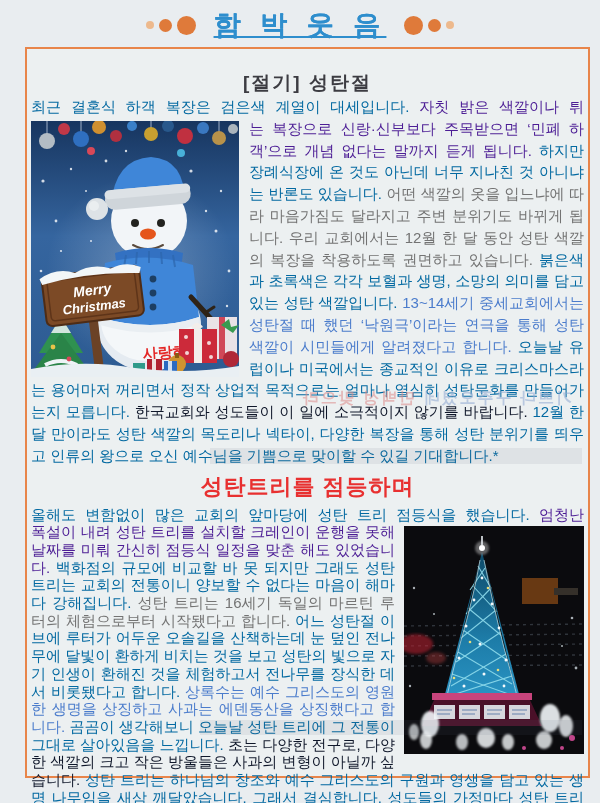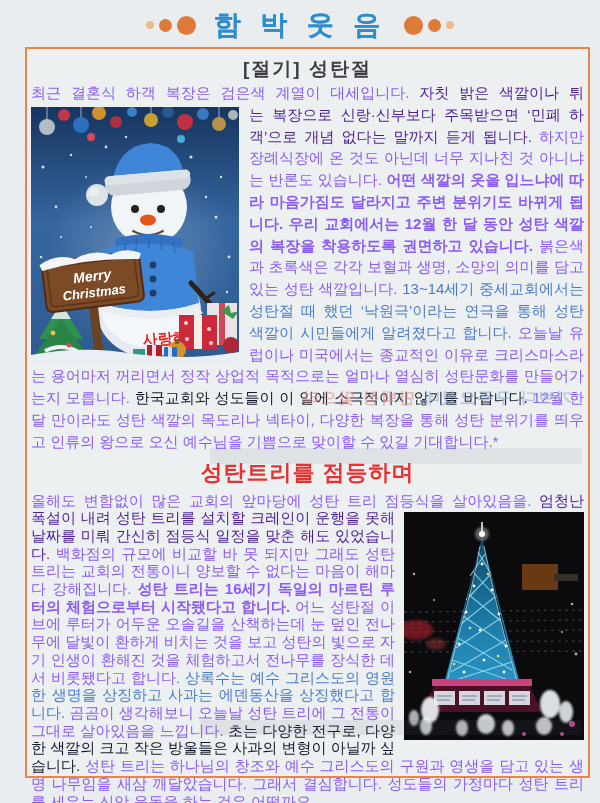--- a/index.html
+++ b/index.html
@@ -5,33 +5,33 @@
   html,body{margin:0;padding:0;}
   body{background:#dfe4e8;font-family:"Liberation Sans","DejaVu Sans",sans-serif;}
   .page{position:relative;width:600px;height:803px;background:#e9edf0;overflow:hidden;margin:0 auto;}
   
   .masthead{position:absolute;top:6px;left:0;width:100%;height:38px;display:flex;align-items:center;justify-content:center;gap:18px;}
   .dots{display:flex;align-items:center;gap:5px;}
   .dot{border-radius:50%;background:#df7a3a;}
   .dot.s{width:8px;height:8px;background:#edb98d;}
   .dot.m{width:13px;height:13px;}
   .dot.l{width:19px;height:19px;}
-  .masthead-title{font-size:27px;font-weight:bold;color:#2e8ecd;letter-spacing:6px;text-shadow:0 0 0.5px #2e8ecd;}
+  .masthead-title{font-size:27px;font-weight:bold;color:#2e8ecd;letter-spacing:6px;text-shadow:0 0 0.5px #2e8ecd;text-decoration:underline;}
   
   .content-box{position:absolute;left:25px;top:47px;width:565px;height:731px;border:2px solid #e8854a;background:#ecf0f1;box-sizing:border-box;padding:5px 4px 4px 4px;}
-  .title-row{display:flex;justify-content:center;align-items:baseline;gap:30px;height:26px;margin-top:2px;}
+  .title-row{display:flex;justify-content:center;align-items:baseline;gap:30px;height:26px;margin-top:16px;}
   .season-tag{font-size:19px;font-weight:bold;color:#3c3c42;letter-spacing:2px;}
   .topic-title{font-size:19px;font-weight:bold;color:#2d9ed6;letter-spacing:2px;}
   .txt{font-size:15px;color:#35363b;text-align:justify;}
   .p1{line-height:21.8px;}
   .p2{line-height:17.7px;}
   .first-line{text-align:justify;text-align-last:justify;}
-  .c-black{color:#8b5cf6;}
+  .c-black{color:#0369a1;}
   .c-green{color:#4c1d95;}
-  .c-red{color:#8b5cf6;font-weight:bold;}
+  .c-red{color:#737373;}
   .c-blue{color:#4b7ccc;}
   .c-purple{color:#0f172a;}
   .float-left-img{float:left;width:208px;height:256px;margin:3px 10px 2px 0;}
   .float-right-img{float:right;width:180px;height:228px;margin:3px 0 2px 9px;}
   .section-heading{clear:none;text-align:center;font-size:22px;font-weight:bold;color:#e83030;margin:5px 0 4px 0;letter-spacing:1px;}
   .clearfix::after{content:"";display:block;clear:both;}
   
   .bleed-text{position:absolute;left:150px;top:388px;width:422px;transform:scaleX(-1);font-size:16px;font-weight:bold;letter-spacing:2px;opacity:.55;filter:blur(0.7px);pointer-events:none;z-index:3;white-space:nowrap;}
   .bleed-blue{color:#8fa8d2;}
   .bleed-red{color:#dc8b8b;}
@@ -204,21 +204,21 @@
           <rect x="137" y="240" width="4" height="11" fill="#cfe0f2"></rect>
           <rect x="102" y="242" width="12" height="10" fill="#2f9a8a"></rect>
         </g>
         <path d="M0,248 Q52,238 104,247 Q156,254 208,245 L208,256 L0,256 Z" fill="#e9eff3"></path>
       </svg>
       <span><span class="c-green">는 복장으로 신랑·신부보다 주목받으면 ‘민폐 하객’으로 개념 없다는 말까지 듣게 됩니다. </span><span class="c-black">하지만 장례식장에 온 것도 아닌데 너무 지나친 것 아니냐는 반론도 있습니다. </span><span class="c-red">어떤 색깔의 옷을 입느냐에 따라 마음가짐도 달라지고 주변 분위기도 바뀌게 됩니다. 우리 교회에서는 12월 한 달 동안 성탄 색깔의 복장을 착용하도록 권면하고 있습니다. </span><span class="c-black">붉은색과 초록색은 각각 보혈과 생명, 소망의 의미를 담고 있는 성탄 색깔입니다. </span><span class="c-blue">13~14세기 중세교회에서는 성탄절 때 했던 ‘낙원극’이라는 연극을 통해 성탄 색깔이 시민들에게 알려졌다고 합니다. </span><span class="c-black">오늘날 유럽이나 미국에서는 종교적인 이유로 크리스마스라는 용어마저 꺼리면서 정작 상업적 목적으로는 얼마나 열심히 성탄문화를 만들어가는지 모릅니다. </span><span class="c-purple">한국교회와 성도들이 이 일에 소극적이지 않기를 바랍니다. </span><span class="c-black">12월 한 달 만이라도 성탄 색깔의 목도리나 넥타이, 다양한 복장을 통해 성탄 분위기를 띄우고 인류의 왕으로 오신 예수님을 기쁨으로 맞이할 수 있길 기대합니다.*</span></span>
     </div>
 
     <div class="section-heading">성탄트리를 점등하며</div>
 
-    <div class="txt p2 first-line"><span class="c-black">올해도 변함없이 많은 교회의 앞마당에 성탄 트리 점등식을 살아있음을. </span><span class="c-green">엄청난</span></div>
+    <div class="txt p2 first-line"><span class="c-black">올해도 변함없이 많은 교회의 앞마당에 성탄 트리 점등식을 했습니다. </span><span class="c-green">엄청난</span></div>
 
     <div class="txt p2 clearfix">
       
       <svg class="float-right-img" viewBox="0 0 180 228">
         <defs>
           <linearGradient id="treeGrad" x1="0" y1="0" x2="0" y2="1">
             <stop offset="0" stop-color="#0e4a68"></stop>
             <stop offset="0.6" stop-color="#1d7ca8"></stop>
             <stop offset="1" stop-color="#2a94c4"></stop>
           </linearGradient>

